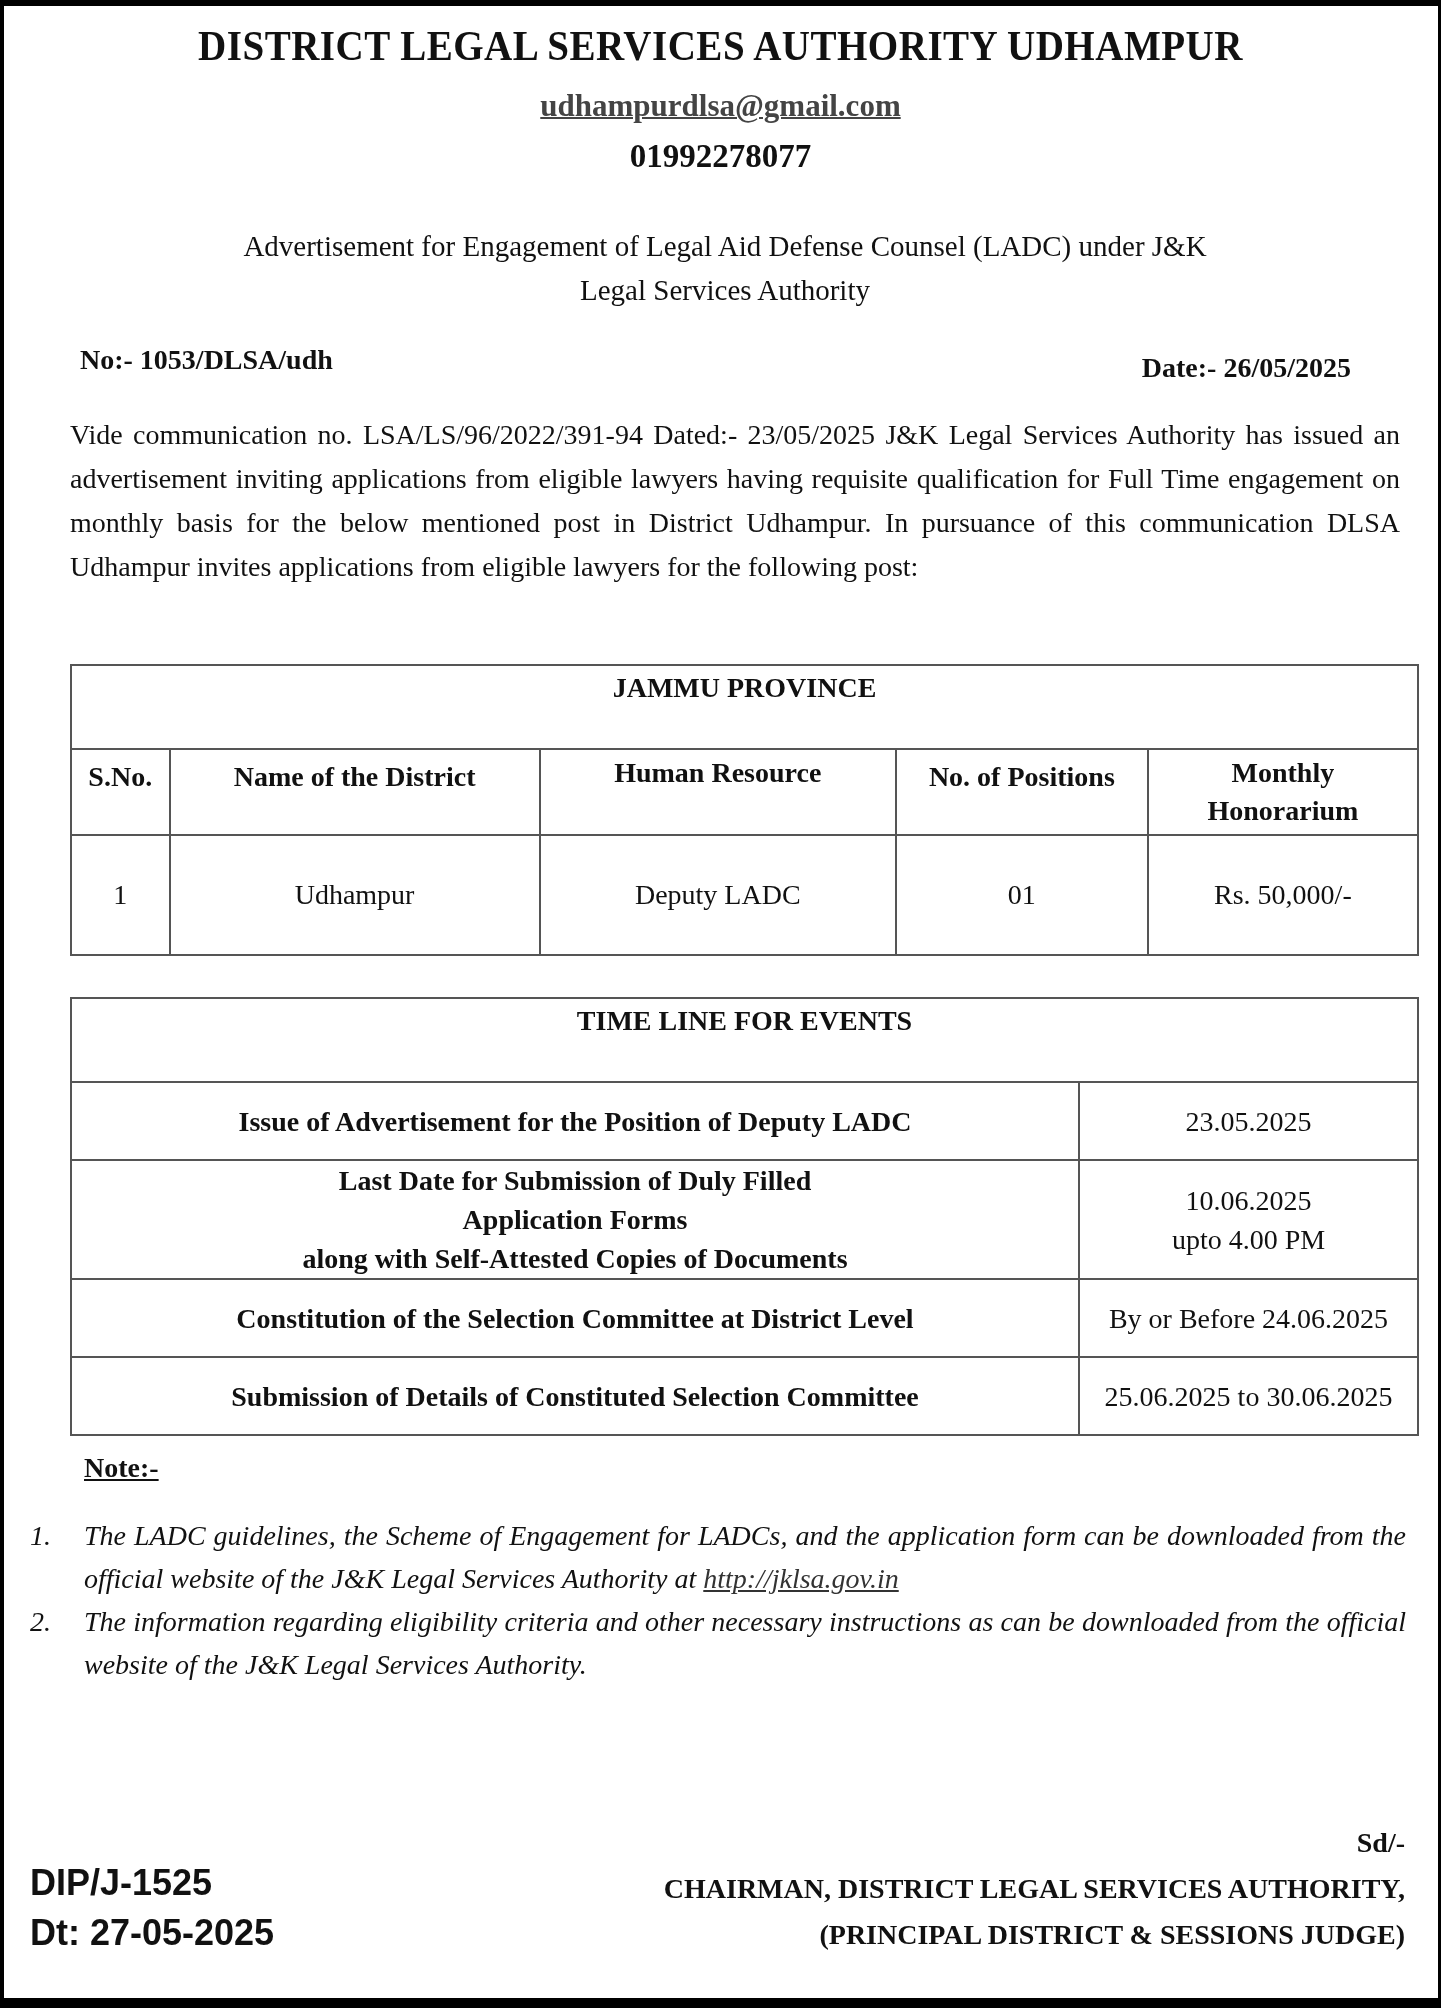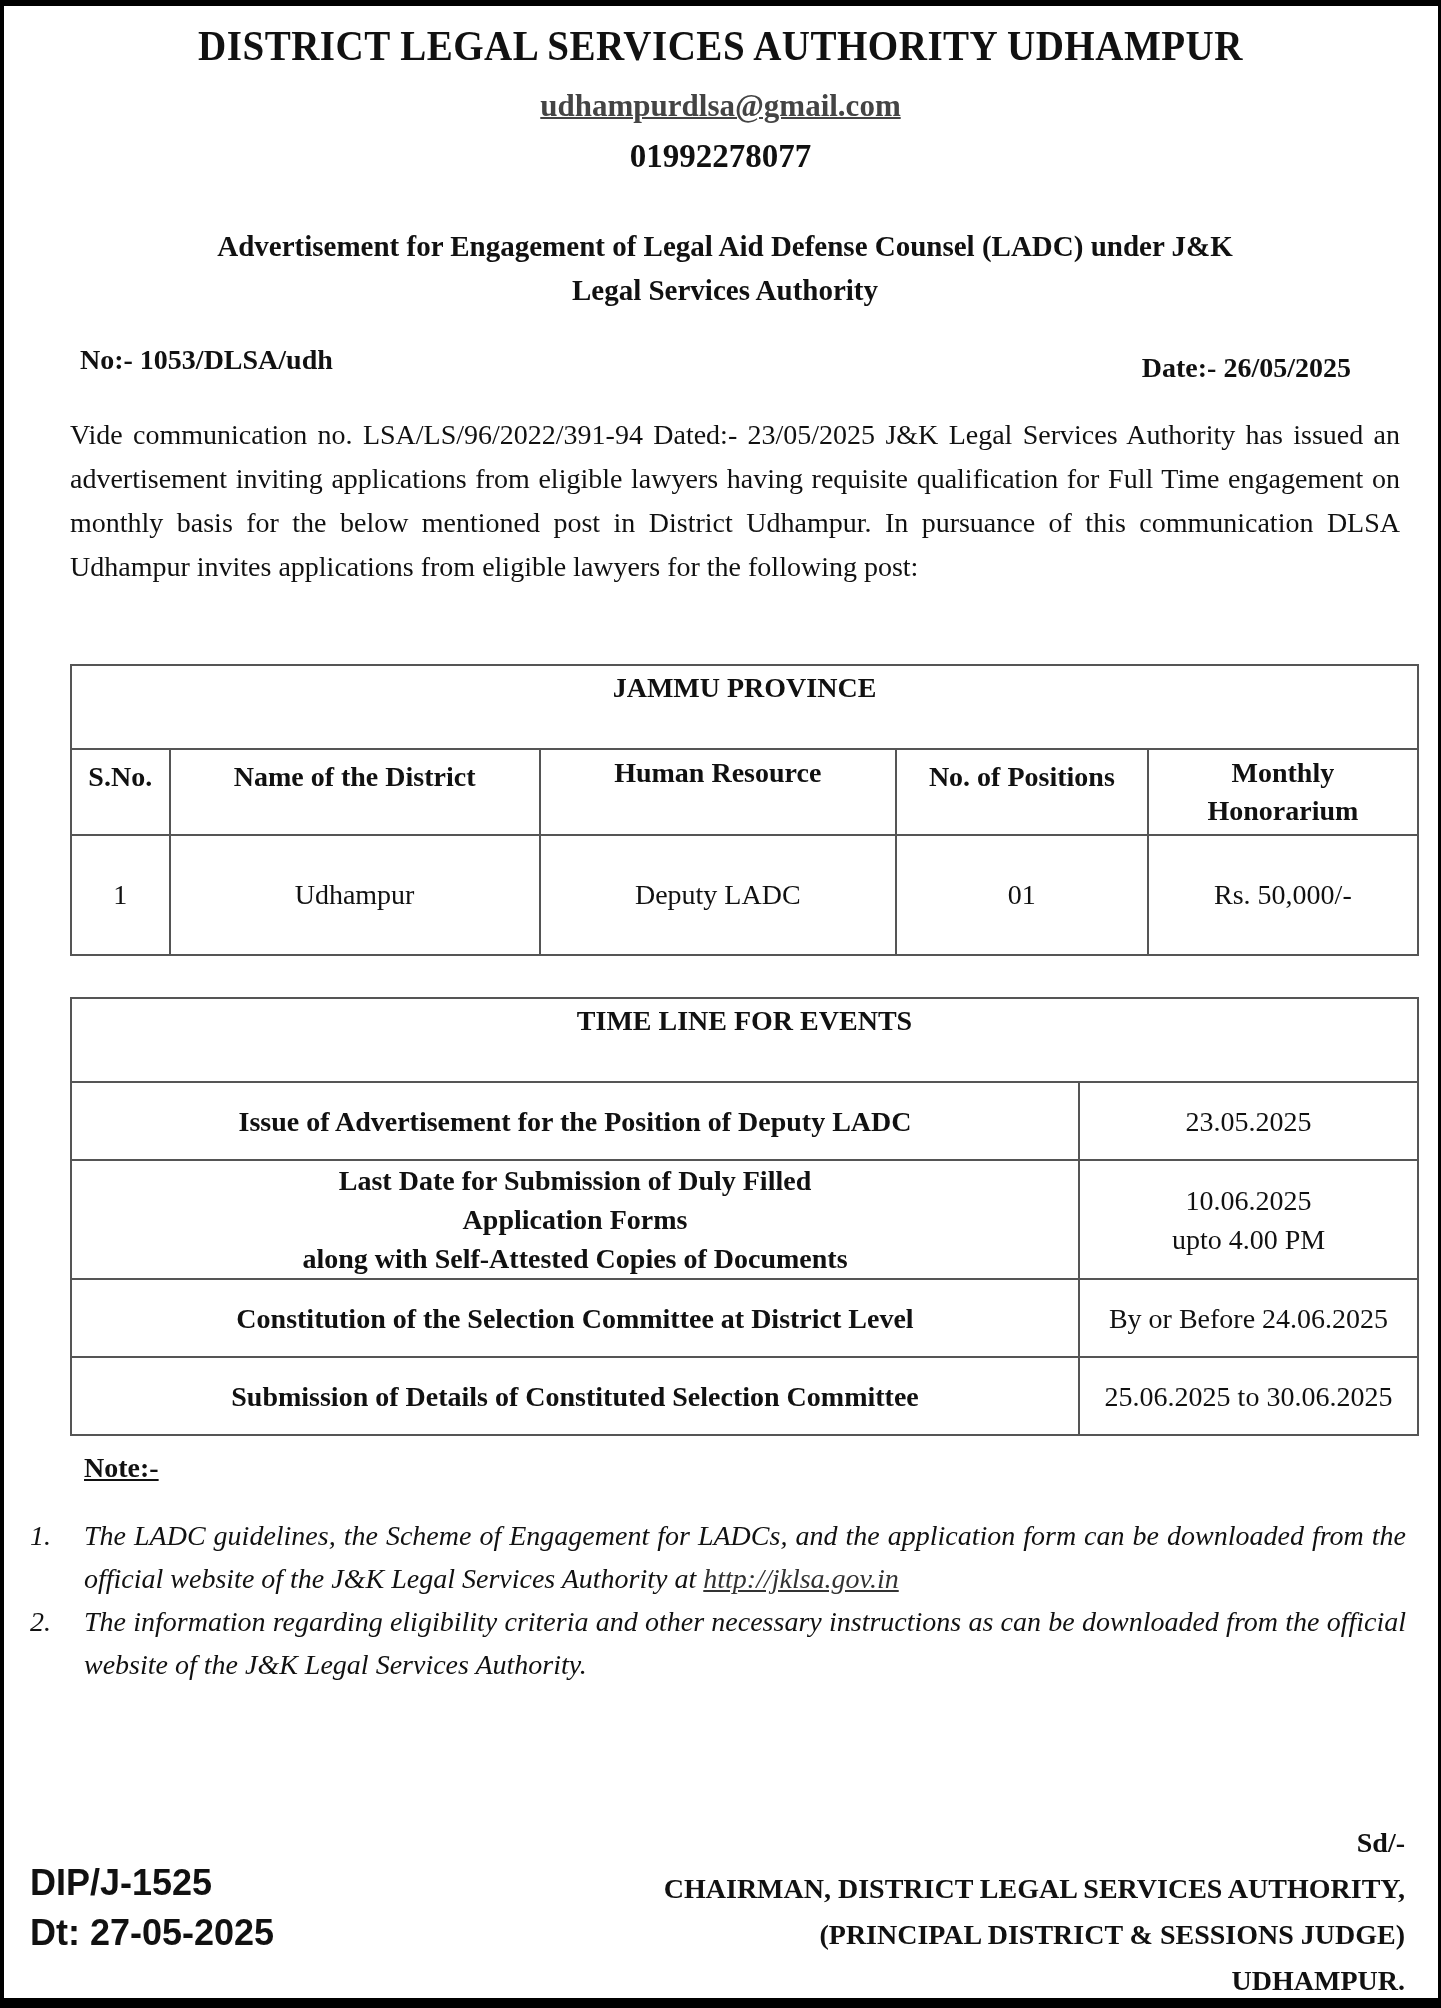--- a/index.html
+++ b/index.html
@@ -12,21 +12,21 @@
     box-sizing: border-box;
     border-top: 6px solid #000; border-bottom: 10px solid #000;
     border-left: 4px solid #000; border-right: 3px solid #000;
   }
   .abs { position: absolute; }
   .center { text-align: center; }
   .title { left: 0; width: 1441px; top: 22px; font-size: 42px; font-weight: bold; letter-spacing: 0.5px; transform: scaleX(0.93); transform-origin: center; }
   .email { left: 0; width: 1441px; top: 88px; font-size: 31px; font-weight: bold; color: #444; }
   .email span { text-decoration: underline; text-decoration-thickness: 2px; }
   .phone { left: 0; width: 1441px; top: 138px; font-size: 33px; font-weight: bold; }
-  .subtitle { left: 80px; width: 1290px; top: 224px; font-size: 29px; font-weight: bold; line-height: 44px; }
+  .subtitle { left: 80px; width: 1290px; top: 224px; font-size: 29px; font-weight: normal; line-height: 44px; }
   .refno { left: 80px; top: 344px; font-size: 28px; font-weight: bold; }
   .refdate { right: 90px; top: 352px; font-size: 28px; font-weight: bold; }
   .para { left: 70px; width: 1330px; top: 413px; font-size: 28px; line-height: 44px; text-align: justify; text-align-last: left; }
 
   table.t { position: absolute; border-collapse: collapse; font-size: 28px; }
   table.t td, table.t th { border: 2px solid #555; text-align: center; vertical-align: middle; padding: 0 8px; }
   table.t th { font-weight: bold; }
   .t1 { left: 70px; top: 664px; width: 1349px; }
   .t1 .cap { height: 76px; vertical-align: top; padding-top: 6px; }
   .t1 .hdr th { height: 76px; vertical-align: top; line-height: 38px; padding-top: 8px; }
@@ -131,14 +131,13 @@
 
 <div class="abs dip">
   <div>DIP/J-1525</div>
   <div>Dt: 27-05-2025</div>
 </div>
 
 <div class="abs sign">
   <div>Sd/-</div>
   <div>CHAIRMAN, DISTRICT LEGAL SERVICES AUTHORITY,</div>
   <div>(PRINCIPAL DISTRICT &amp; SESSIONS JUDGE)</div>
-  <div>UDHAMPUR.</div>
 </div>
 
 </body></html>

